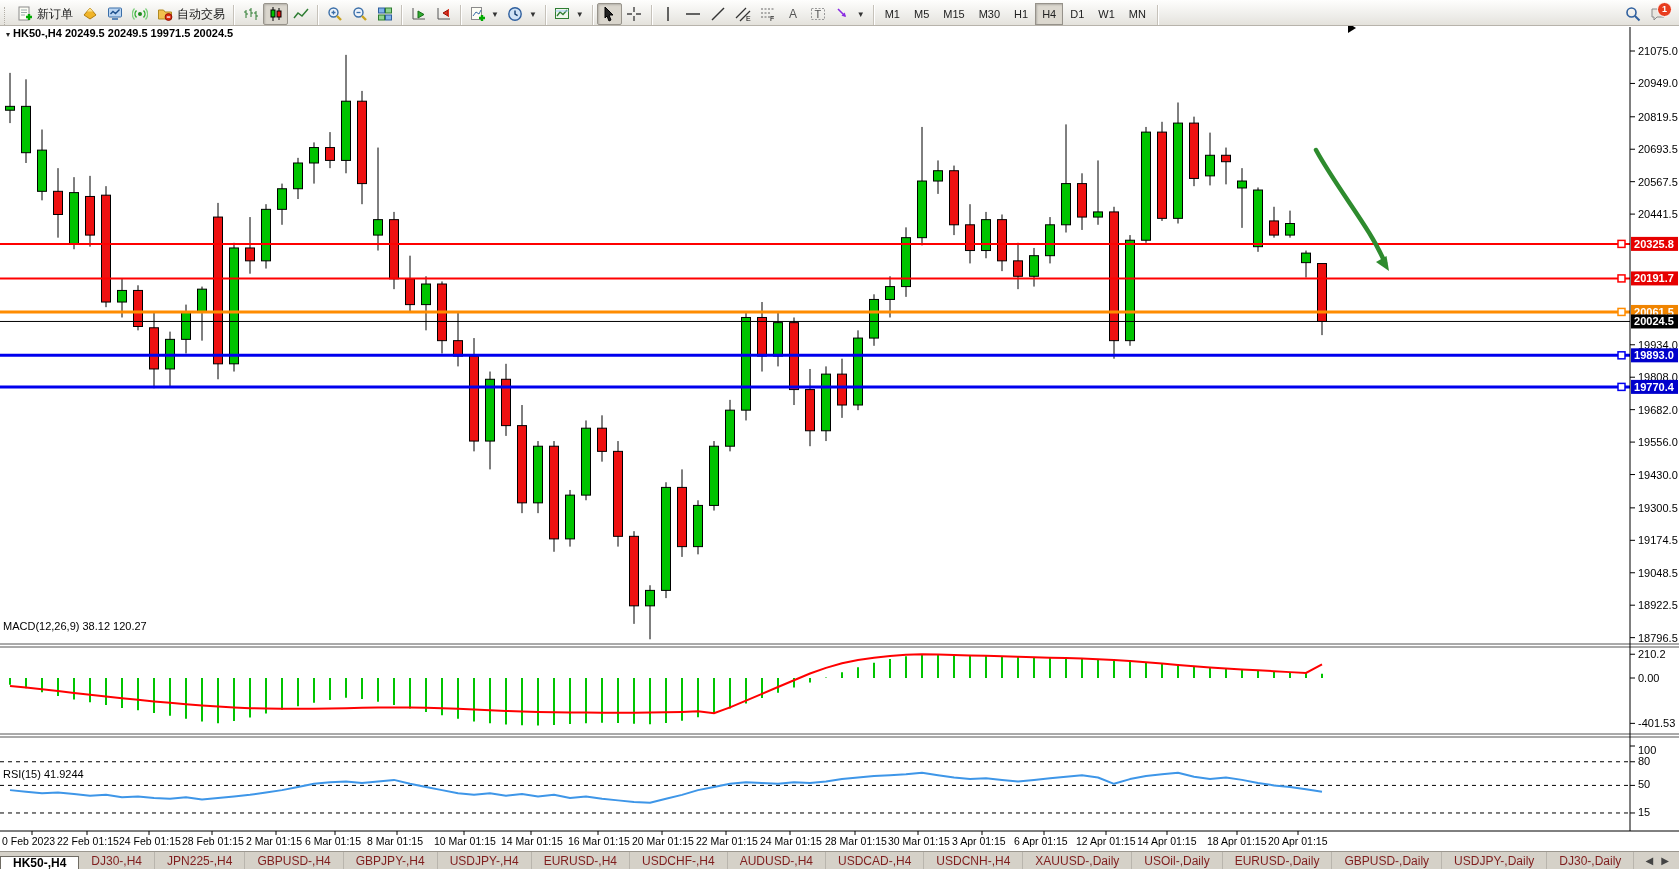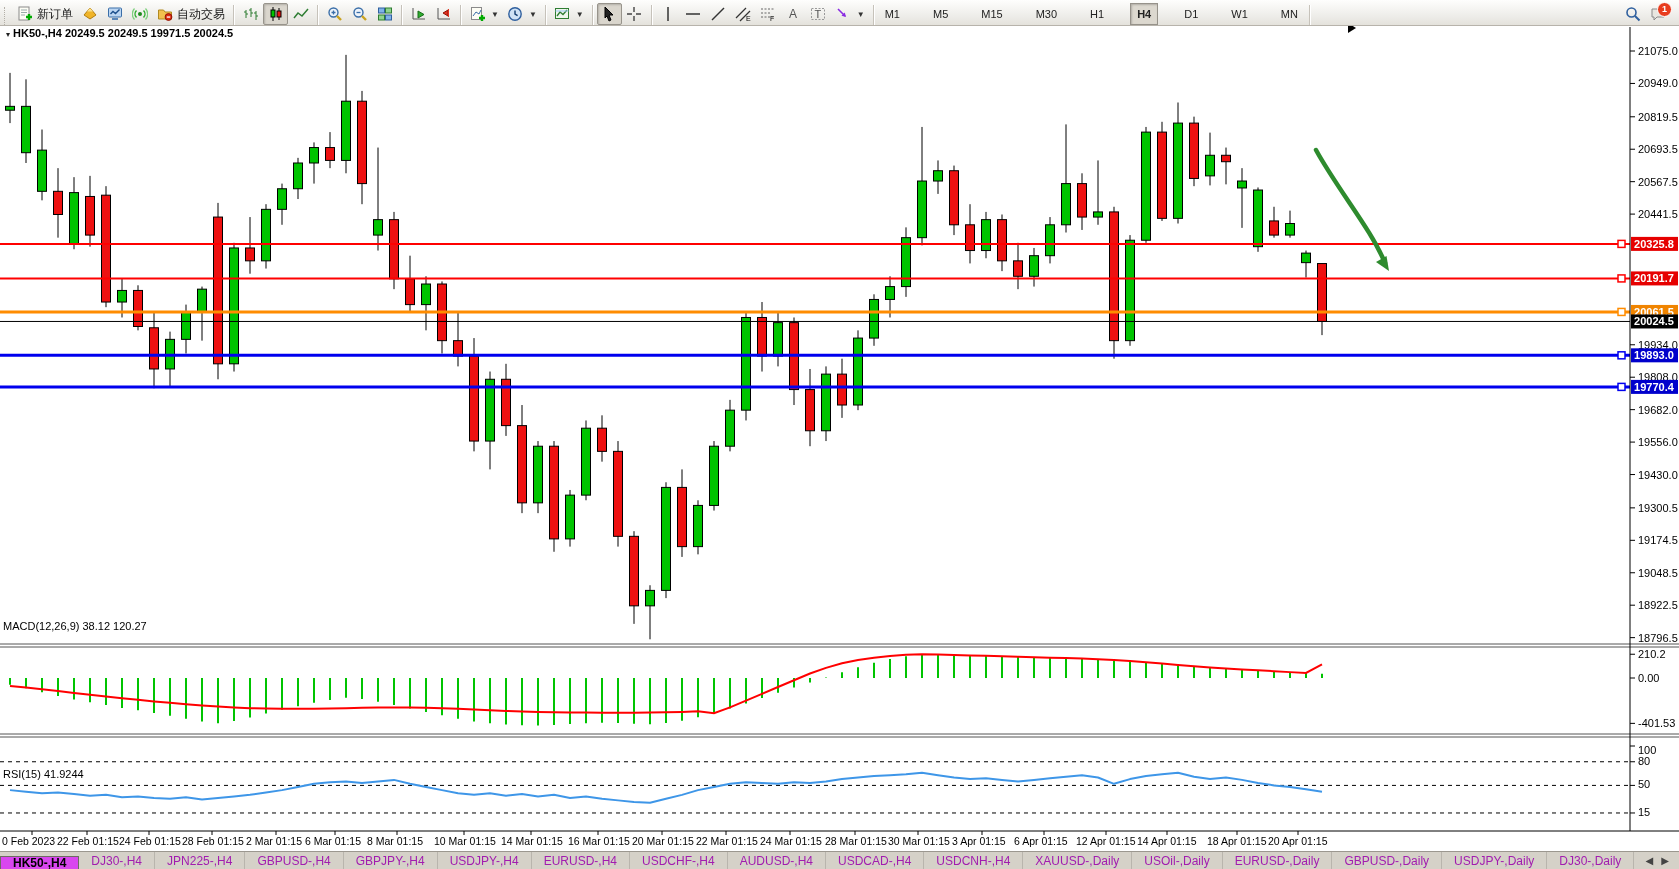--- a/index.html
+++ b/index.html
@@ -9,38 +9,38 @@
   .toolbar{position:absolute;top:0;left:0;width:1679px;height:26px;box-sizing:border-box;
     background:linear-gradient(#fefefd,#ecebe7 70%,#e4e2dc);border-bottom:1px solid #b7b3ab;
     display:flex;align-items:flex-end;padding:0 3px;z-index:10}
   .tb-handle{width:4px;height:18px;border-left:1px dotted #b3afa7;margin:0 3px 0 1px}
   .tb-sep{width:1px;height:20px;background:#c6c2ba;box-shadow:1px 0 0 #fff;margin:0 4px}
   .tb-btn{height:22px;min-width:22px;box-sizing:border-box;display:flex;align-items:center;justify-content:center;
     gap:4px;padding:0 3px;border:1px solid transparent;border-radius:2px;font-size:12px;color:#1a1a1a;cursor:default;white-space:nowrap}
   .tb-btn.pressed{background:#dad6cd;border:1px solid #98948c;box-shadow:inset 1px 1px 2px rgba(0,0,0,.18)}
   .tb-btn .caret{font-size:8px;color:#333;margin-left:1px}
   .tf-btn{height:20px;padding:0 6px;font-size:11px;color:#222;display:flex;align-items:center;border:1px solid transparent}
-  .tf-btn.active{background:#dcd8cf;border:1px solid #96928a;box-shadow:inset 1px 1px 2px rgba(0,0,0,.2);font-weight:bold}
+  .tf-btn.active{background:#dcd8cf;border:1px solid #96928a;box-shadow:inset 1px 1px 2px rgba(0,0,0,.2);font-weight:normal}
   .tb-spacer{flex:1}
   .ic{width:17px;height:17px;display:inline-flex;align-items:center;justify-content:center;position:relative;font-size:13px;line-height:1}
   .badge{position:absolute;top:-4px;right:-6px;background:#e83c1e;color:#fff;border-radius:8px;font-size:9px;
     min-width:13px;height:13px;display:flex;align-items:center;justify-content:center;font-weight:bold;border:1px solid #fff}
   
   .pane-label{position:absolute;font-size:11px;color:#000;z-index:4;white-space:nowrap}
   #chart-title{top:27px;left:6px;font-weight:700}
   #chart-title .tri{font-size:8px;color:#222;margin-right:3px}
   #macd-label{top:620px;left:3px}
   #rsi-label{top:768px;left:3px}
   
   #chart-svg{position:absolute;top:0;left:0;z-index:1}
   
   .tabbar{position:absolute;left:0;top:851px;width:1679px;height:18px;box-sizing:border-box;background:#d5d1c8;
     border-top:1px solid #9b978f;display:flex;align-items:stretch;font-size:12px;z-index:10}
-  .tab{display:flex;align-items:center;padding:0 12px;color:#a21caf;border-right:1px solid #b9b5ad;cursor:default;white-space:nowrap}
-  .tab.active{background:#d946ef;color:#000;border:1px solid #6f6b63;border-bottom:none;font-weight:bold;margin-top:4px}
+  .tab{display:flex;align-items:center;padding:0 12px;color:#7f1d1d;border-right:1px solid #b9b5ad;cursor:default;white-space:nowrap}
+  .tab.active{background:#ffffff;color:#000;border:1px solid #6f6b63;border-bottom:none;font-weight:bold;margin-top:4px}
   .tab-arrows{margin-left:auto;display:flex;align-items:center;gap:8px;padding:0 10px;color:#444;font-size:10px}
 </style>
 </head>
 <body>
 
 <svg id="chart-svg" width="1679" height="851" xmlns="http://www.w3.org/2000/svg">
     <g>
       <line x1="10" y1="72.88465499485068" x2="10" y2="123.09062821833162" stroke="#000000" stroke-width="1"></line>
       <rect x="5.5" y="106.35530381050464" width="9" height="3.86199794026777" fill="#00c400" stroke="#000" stroke-width="1"></rect>
       <line x1="26" y1="79.32131822863028" x2="26" y2="162.9979402677652" stroke="#000000" stroke-width="1"></line>
@@ -664,21 +664,21 @@
       <svg width="16" height="16">
           <path d="M3 3l7 7" stroke="#8a2be2" stroke-width="1.6"></path>
           <polygon points="11,11 6.5,9.8 9.8,6.5" fill="#8a2be2"></polygon>
         </svg>
     </span>
       <span class="caret">▼</span>
   </div>
 
   <div class="tb-sep"></div>
 
-  <div id="tf-group" style="display:flex;align-items:center;gap:19px">
+  <div id="tf-group" style="display:flex;align-items:center;gap:0">
       <div class="tf-btn">M1</div>
       <div class="tf-btn">M5</div>
       <div class="tf-btn">M15</div>
       <div class="tf-btn">M30</div>
       <div class="tf-btn">H1</div>
       <div class="tf-btn active">H4</div>
       <div class="tf-btn">D1</div>
       <div class="tf-btn">W1</div>
       <div class="tf-btn">MN</div>
     </div>

